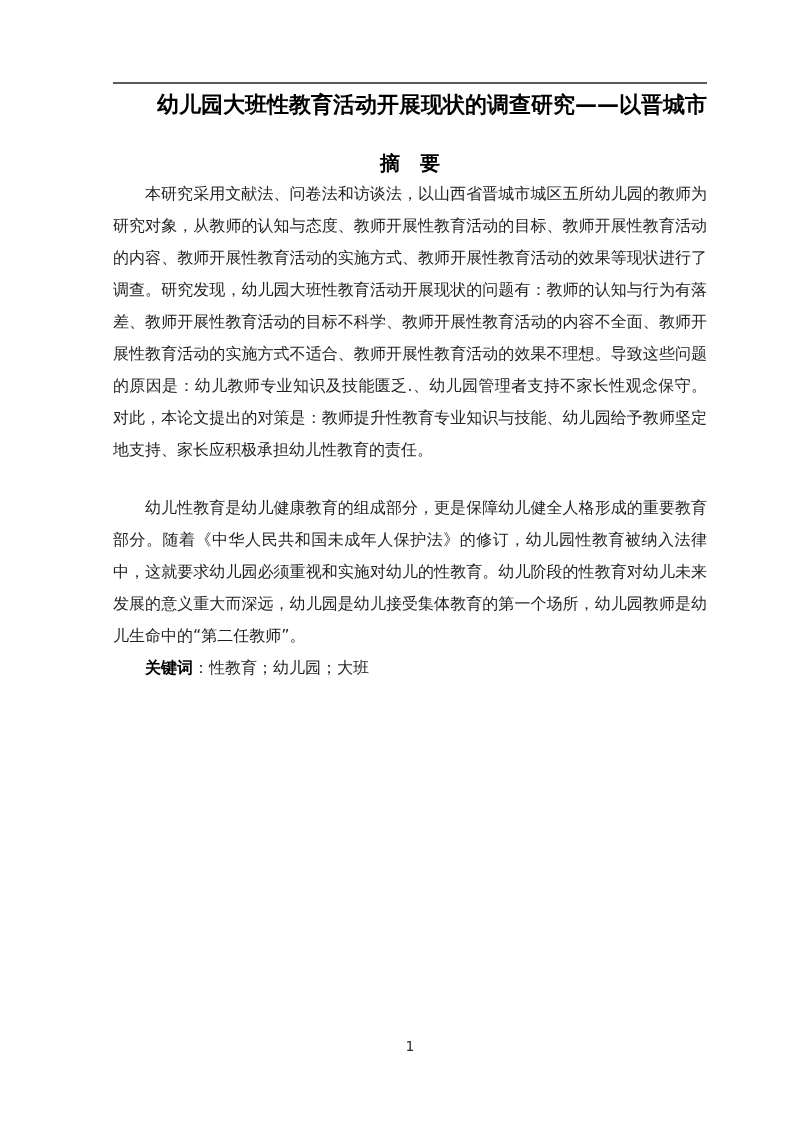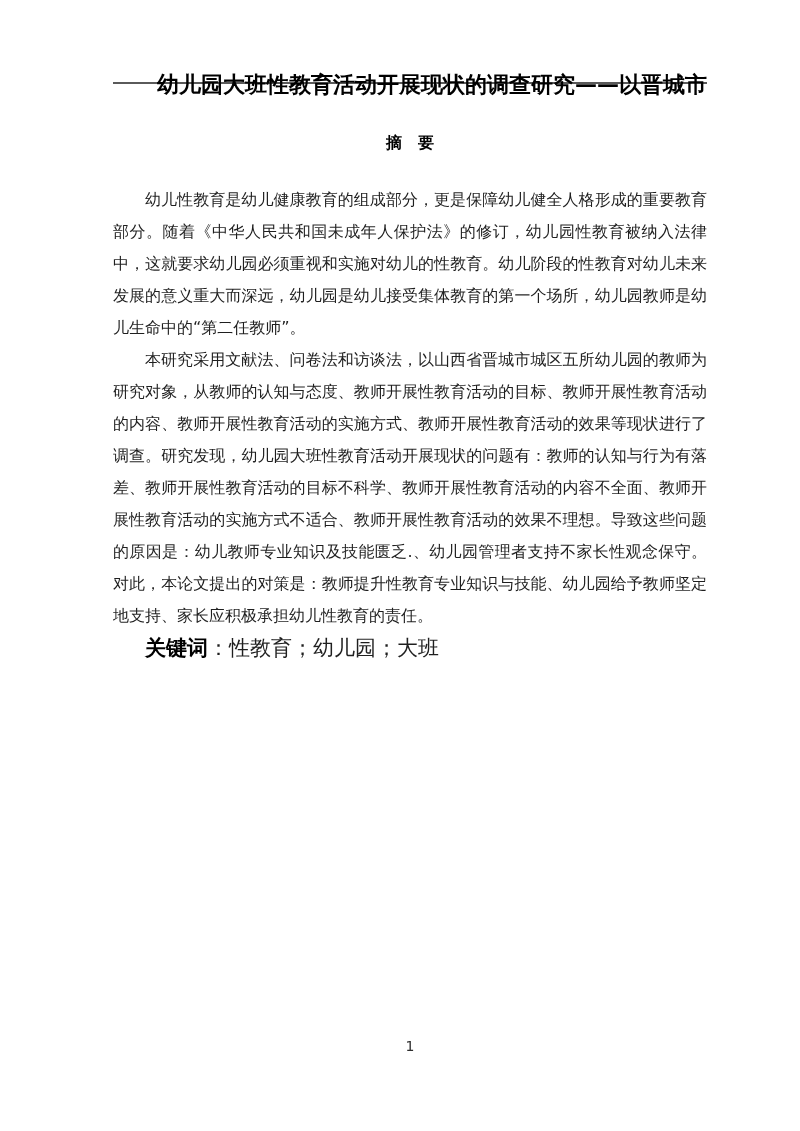--- a/index.html
+++ b/index.html
@@ -25,58 +25,58 @@
     border-top: 2px solid #5a5a5a;
   }
   .content {
     position: absolute;
     top: 0;
     left: 113px;
     width: 594px;
   }
   .doc-title {
     margin: 0;
-    padding-top: 62px;
+    padding-top: 82px;
     font-size: 22px;
     line-height: 45px;
     font-weight: bold;
     color: #000000;
     text-align: center;
   }
   .title-line1 {
     display: block;
     
     text-indent: 44px;
   }
   .title-line2 {
     display: block;
   }
   .abstract-heading {
     margin: 21px 0 0 0;
-    font-size: 16px;
+    font-size: 20px;
     line-height: 30px;
     font-weight: bold;
     color: #000000;
     text-align: center;
   }
   .body-para {
     margin: 0;
     font-size: 16px;
     line-height: 32px;
     text-align: justify;
     text-indent: 32px; 
     color: #1f1f1f;
     overflow-wrap: break-word;
   }
   .body-para.first {
     margin-top: 26px;
   }
   .keywords-line {
     margin: 0;
-    font-size: 21px;
+    font-size: 16px;
     line-height: 32px;
     text-indent: 32px;
     color: #1f1f1f;
   }
   .kw-label {
     font-weight: bold;
     color: #000000;
   }
   .page-number {
     position: absolute;
@@ -97,23 +97,23 @@
   <div class="header-rule"></div>
 
   <div class="content">
 
     <h1 class="doc-title">
       <span class="title-line1">幼儿园大班性教育活动开展现状的调查研究——以晋城市</span>
     </h1>
 
     <h2 class="abstract-heading">摘　要</h2>
 
+    <p class="body-para">本研究采用文献法、问卷法和访谈法，以山西省晋城市城区五所幼儿园的教师为研究对象，从教师的认知与态度、教师开展性教育活动的目标、教师开展性教育活动的内容、教师开展性教育活动的实施方式、教师开展性教育活动的效果等现状进行了调查。研究发现，幼儿园大班性教育活动开展现状的问题有：教师的认知与行为有落差、教师开展性教育活动的目标不科学、教师开展性教育活动的内容不全面、教师开展性教育活动的实施方式不适合、教师开展性教育活动的效果不理想。导致这些问题的原因是：幼儿教师专业知识及技能匮乏.、幼儿园管理者支持不家长性观念保守。对此，本论文提出的对策是：教师提升性教育专业知识与技能、幼儿园给予教师坚定地支持、家长应积极承担幼儿性教育的责任。</p>
+
     <p class="body-para first">幼儿性教育是幼儿健康教育的组成部分，更是保障幼儿健全人格形成的重要教育部分。随着《中华人民共和国未成年人保护法》的修订，幼儿园性教育被纳入法律中，这就要求幼儿园必须重视和实施对幼儿的性教育。幼儿阶段的性教育对幼儿未来发展的意义重大而深远，幼儿园是幼儿接受集体教育的第一个场所，幼儿园教师是幼儿生命中的“第二任教师”。</p>
-
-    <p class="body-para">本研究采用文献法、问卷法和访谈法，以山西省晋城市城区五所幼儿园的教师为研究对象，从教师的认知与态度、教师开展性教育活动的目标、教师开展性教育活动的内容、教师开展性教育活动的实施方式、教师开展性教育活动的效果等现状进行了调查。研究发现，幼儿园大班性教育活动开展现状的问题有：教师的认知与行为有落差、教师开展性教育活动的目标不科学、教师开展性教育活动的内容不全面、教师开展性教育活动的实施方式不适合、教师开展性教育活动的效果不理想。导致这些问题的原因是：幼儿教师专业知识及技能匮乏.、幼儿园管理者支持不家长性观念保守。对此，本论文提出的对策是：教师提升性教育专业知识与技能、幼儿园给予教师坚定地支持、家长应积极承担幼儿性教育的责任。</p>
 
     <p class="keywords-line"><span class="kw-label">关键词</span><span>：性教育；幼儿园；大班</span></p>
 
   </div>
 
   <div class="page-number">1</div>
 
 </div>
 
 </body></html>

